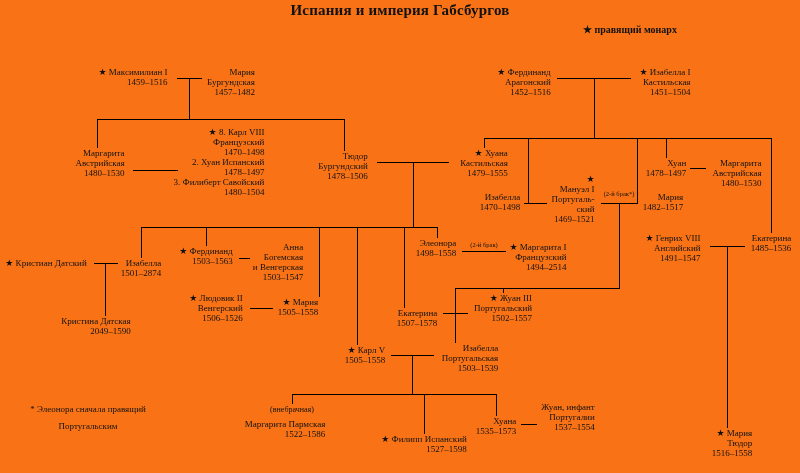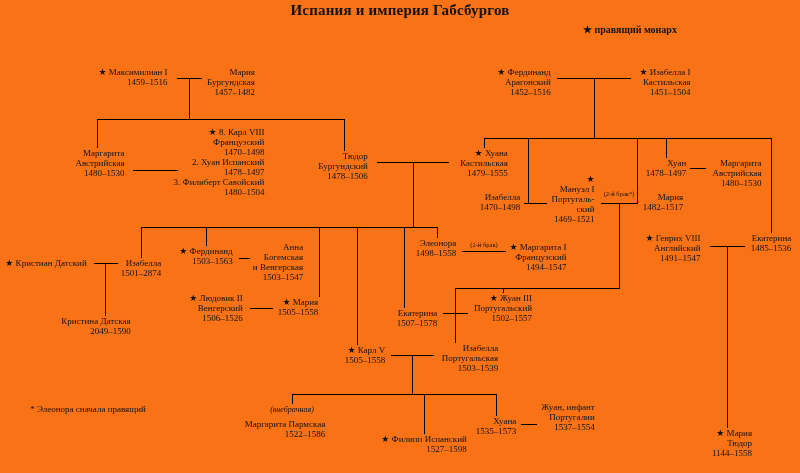--- a/index.html
+++ b/index.html
@@ -172,21 +172,21 @@
         <div>и Венгерская</div>
         <div>1503–1547</div>
       </div>
       <div class="person" style="left: 436px; top: 238px;">
         <div>Элеонора</div>
         <div>1498–1558</div>
       </div>
       <div class="person" style="left: 538px; top: 242px;">
         <div>★ Маргарита I</div>
         <div>Французский</div>
-        <div>1494–1547</div>
+        <div>1494–2514</div>
       </div>
       <div class="person" style="left: 673px; top: 233px;">
         <div>★ Генрих VIII</div>
         <div>Английский</div>
         <div>1491–1547</div>
       </div>
       <div class="person bold" style="left: 771px; top: 233px;">
         <div>Екатерина</div>
         <div>1485–1536</div>
       </div>
@@ -234,25 +234,26 @@
         <div>1535–1573</div>
       </div>
       <div class="person" style="left: 568px; top: 402px;">
         <div>Жуан, инфант</div>
         <div>Португалии</div>
         <div>1537–1554</div>
       </div>
       <div class="person bold" style="left: 732px; top: 428px;">
         <div>★ Мария</div>
         <div>Тюдор</div>
-        <div>1144–1558</div>
+        <div>1516–1558</div>
       </div>
     </div>
   <div id="labels-layer">
       <div class="mlabel tiny" style="left: 619px; top: 190px;">(2-й брак*)</div>
       <div class="mlabel tiny" style="left: 484px; top: 241px;">(2-й брак)</div>
-      <div class="mlabel small" style="left: 292px; top: 405px; font-style: italic;">(внебрачная)</div>
+      <div class="mlabel small" style="left: 292px; top: 405px;">(внебрачная)</div>
     </div>
 
   <div class="footnote">
     <div>* Элеонора сначала правящий</div>
+    <div>Португальским</div>
   </div>
 </div>
 
 </body></html>

